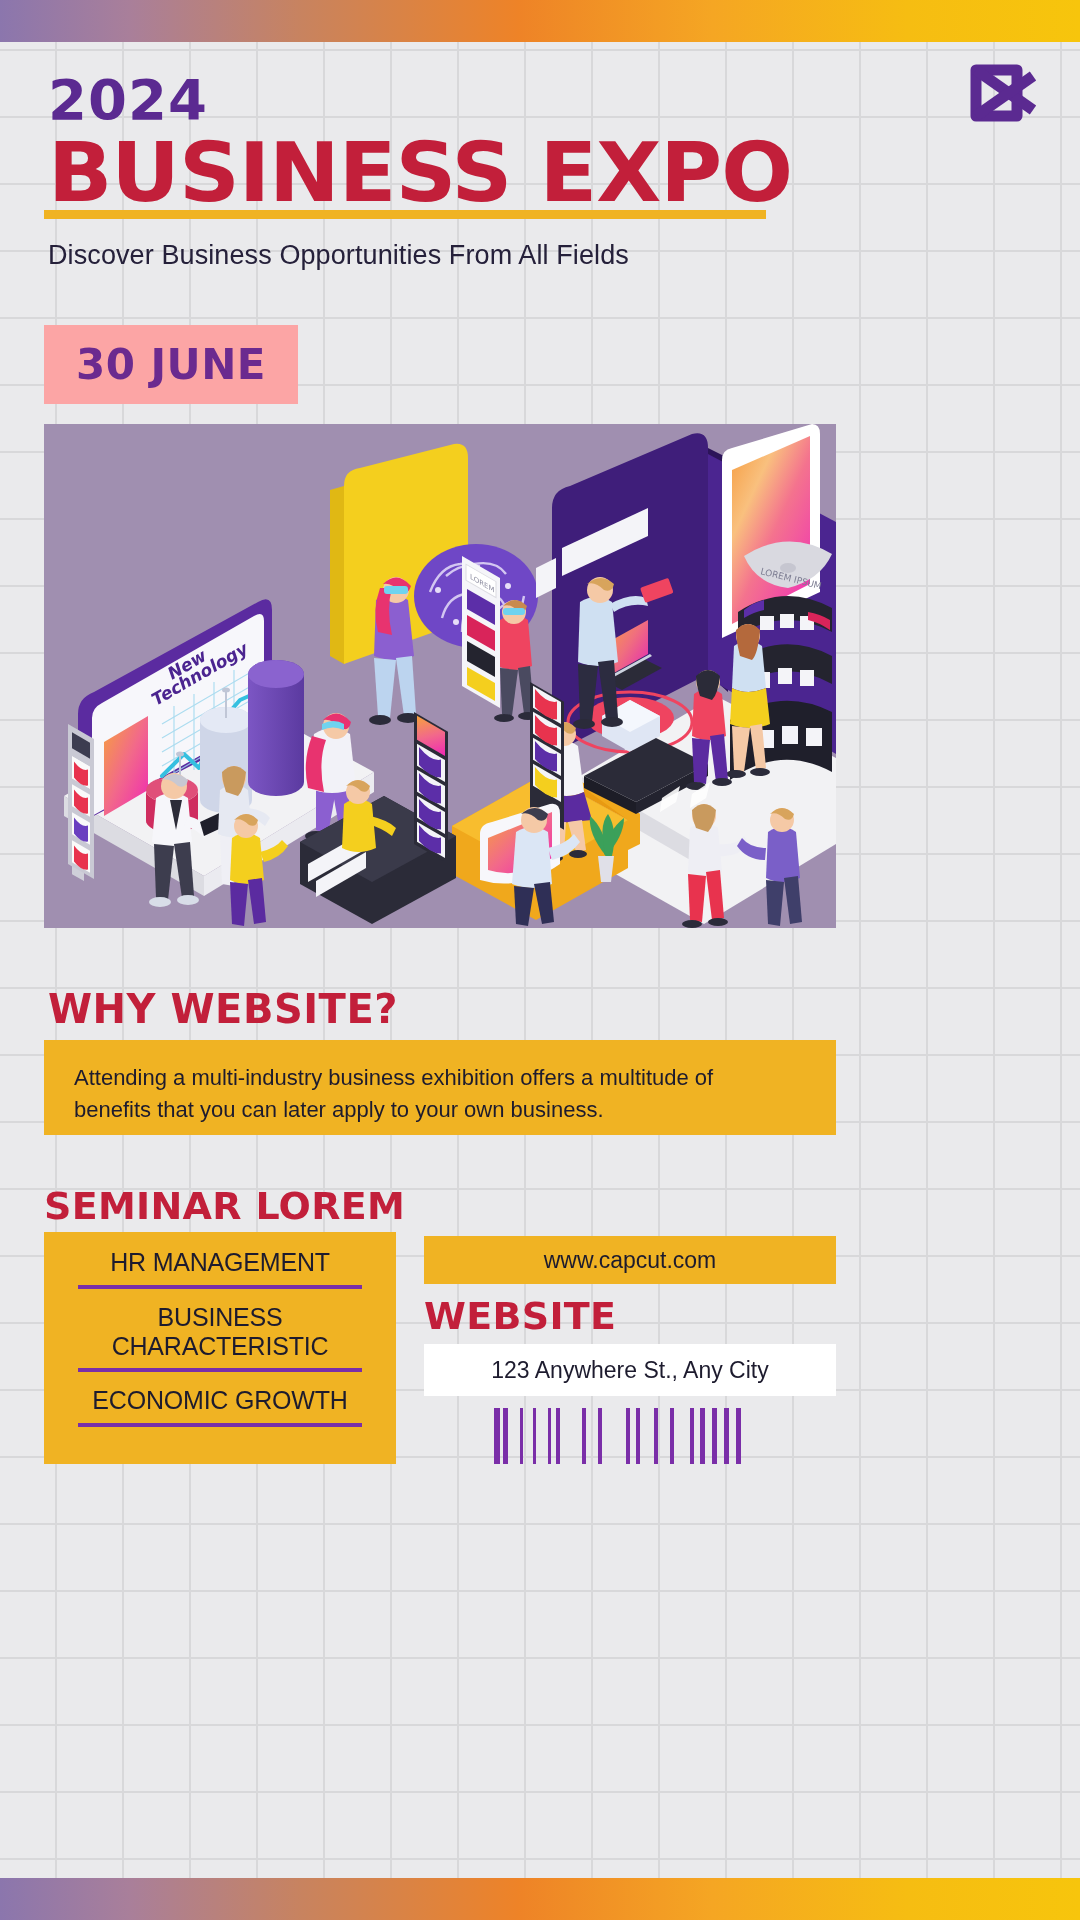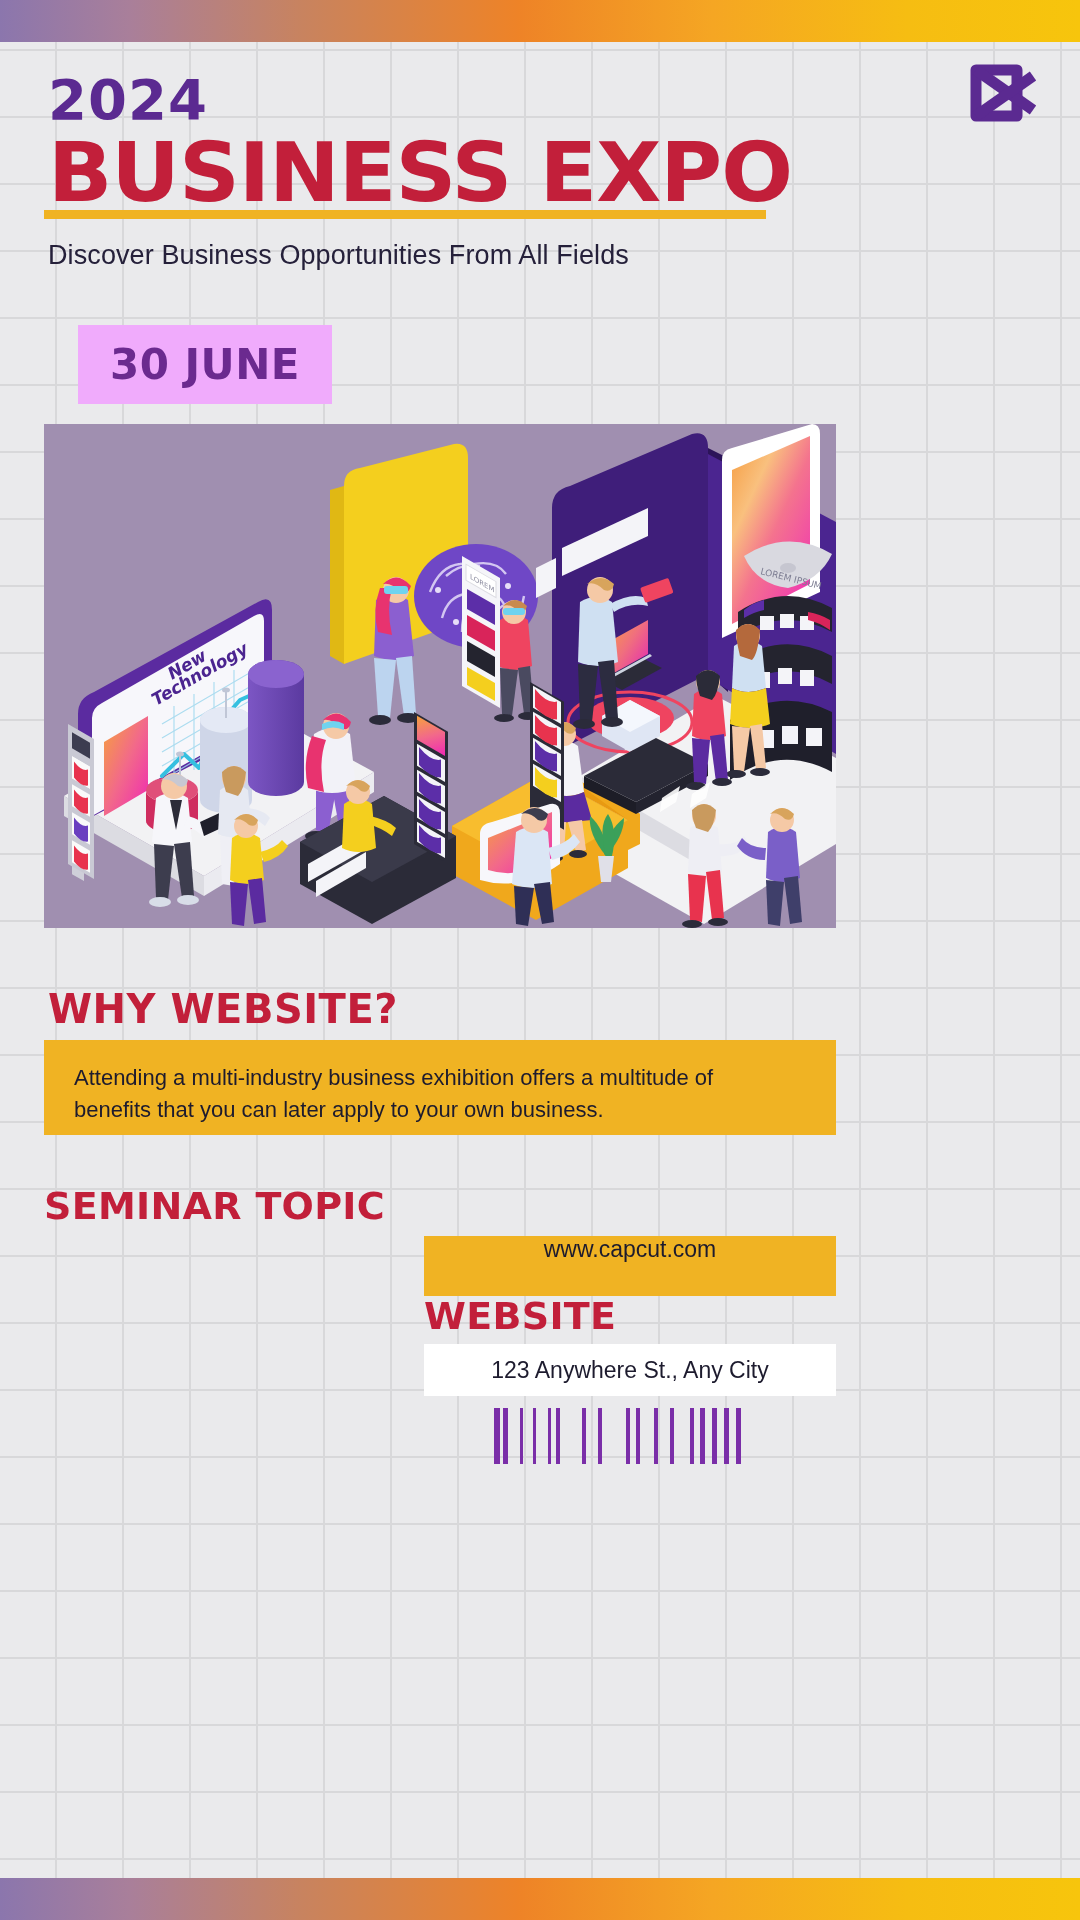--- a/index.html
+++ b/index.html
@@ -55,22 +55,22 @@
     letter-spacing:.1px;
   }
   #capcut-logo{
     position:absolute; right:38px; top:62px;
     width:75px; height:62px;
   }
 
   
   #date-badge{
     position:absolute; left:44px; top:325px;
-    width:254px; height:79px; background:#f0abfc;
-    display:flex; align-items:center; justify-content:center;margin-left:34px;
+    width:254px; height:79px; background:#fca5a5;
+    display:flex; align-items:center; justify-content:center;
   }
   #date-badge span{
     font-family:"DejaVu Sans", sans-serif;
     font-size:42px; font-weight:900; color:#6b2a8f; letter-spacing:.5px;
   }
 
   
   #illustration{
     position:absolute; left:44px; top:424px;
     width:792px; height:504px;
@@ -115,22 +115,22 @@
   .topic-sp{ height:14px; }
 
   
   #website-heading{
     position:absolute; left:424px; top:1184px;
     font-family:"DejaVu Sans", sans-serif;
     font-size:38px; font-weight:900; color:#c21f3a; letter-spacing:.3px;
   }
   #website-box{
     position:absolute; left:424px; top:1236px;
-    width:412px; height:60px; background:#f0b323;
-    display:flex; justify-content:center;
+    width:412px; height:48px; background:#f0b323;
+    display:flex; align-items:center; justify-content:center;
   }
   #website-box span{ font-size:23px; color:#1d1b2e; }
 
   #location-heading{
     position:absolute; left:424px; top:1294px;
     font-family:"DejaVu Sans", sans-serif;
     font-size:38px; font-weight:900; color:#c21f3a; letter-spacing:.3px;
   }
   #location-box{
     position:absolute; left:424px; top:1344px;
@@ -575,21 +575,37 @@
         <path d="M618 374 l18-12 l-4 16 l-16 10Z"></path>
         <path d="M648 370 l18-12 l-4 16 l-16 10Z"></path>
       </g>
     </svg>
   </div>
 
   <div id="why-heading">WHY WEBSITE?</div>
   <div id="why-box"></div>
   <div id="why-text">Attending a multi-industry business exhibition offers a multitude of benefits that you can later apply to your own business.</div>
 
-  <div id="seminar-heading">SEMINAR TOPIC</div>
+  <div id="seminar-heading">SEMINAR LOREM</div>
+  <div id="seminar-box">
+    <div class="topic">
+      <div class="topic-label">HR MANAGEMENT</div>
+      <div class="topic-rule"></div>
+    </div>
+    <div class="topic-sp"></div>
+    <div class="topic">
+      <div class="topic-label">BUSINESS CHARACTERISTIC</div>
+      <div class="topic-rule"></div>
+    </div>
+    <div class="topic-sp"></div>
+    <div class="topic">
+      <div class="topic-label">ECONOMIC GROWTH</div>
+      <div class="topic-rule"></div>
+    </div>
+  </div>
 
   <div id="website-box">
     <span>www.capcut.com</span>
   </div>
 
   <div id="location-heading">WEBSITE</div>
   <div id="location-box">
     <span>123 Anywhere St., Any City</span>
   </div>
 

